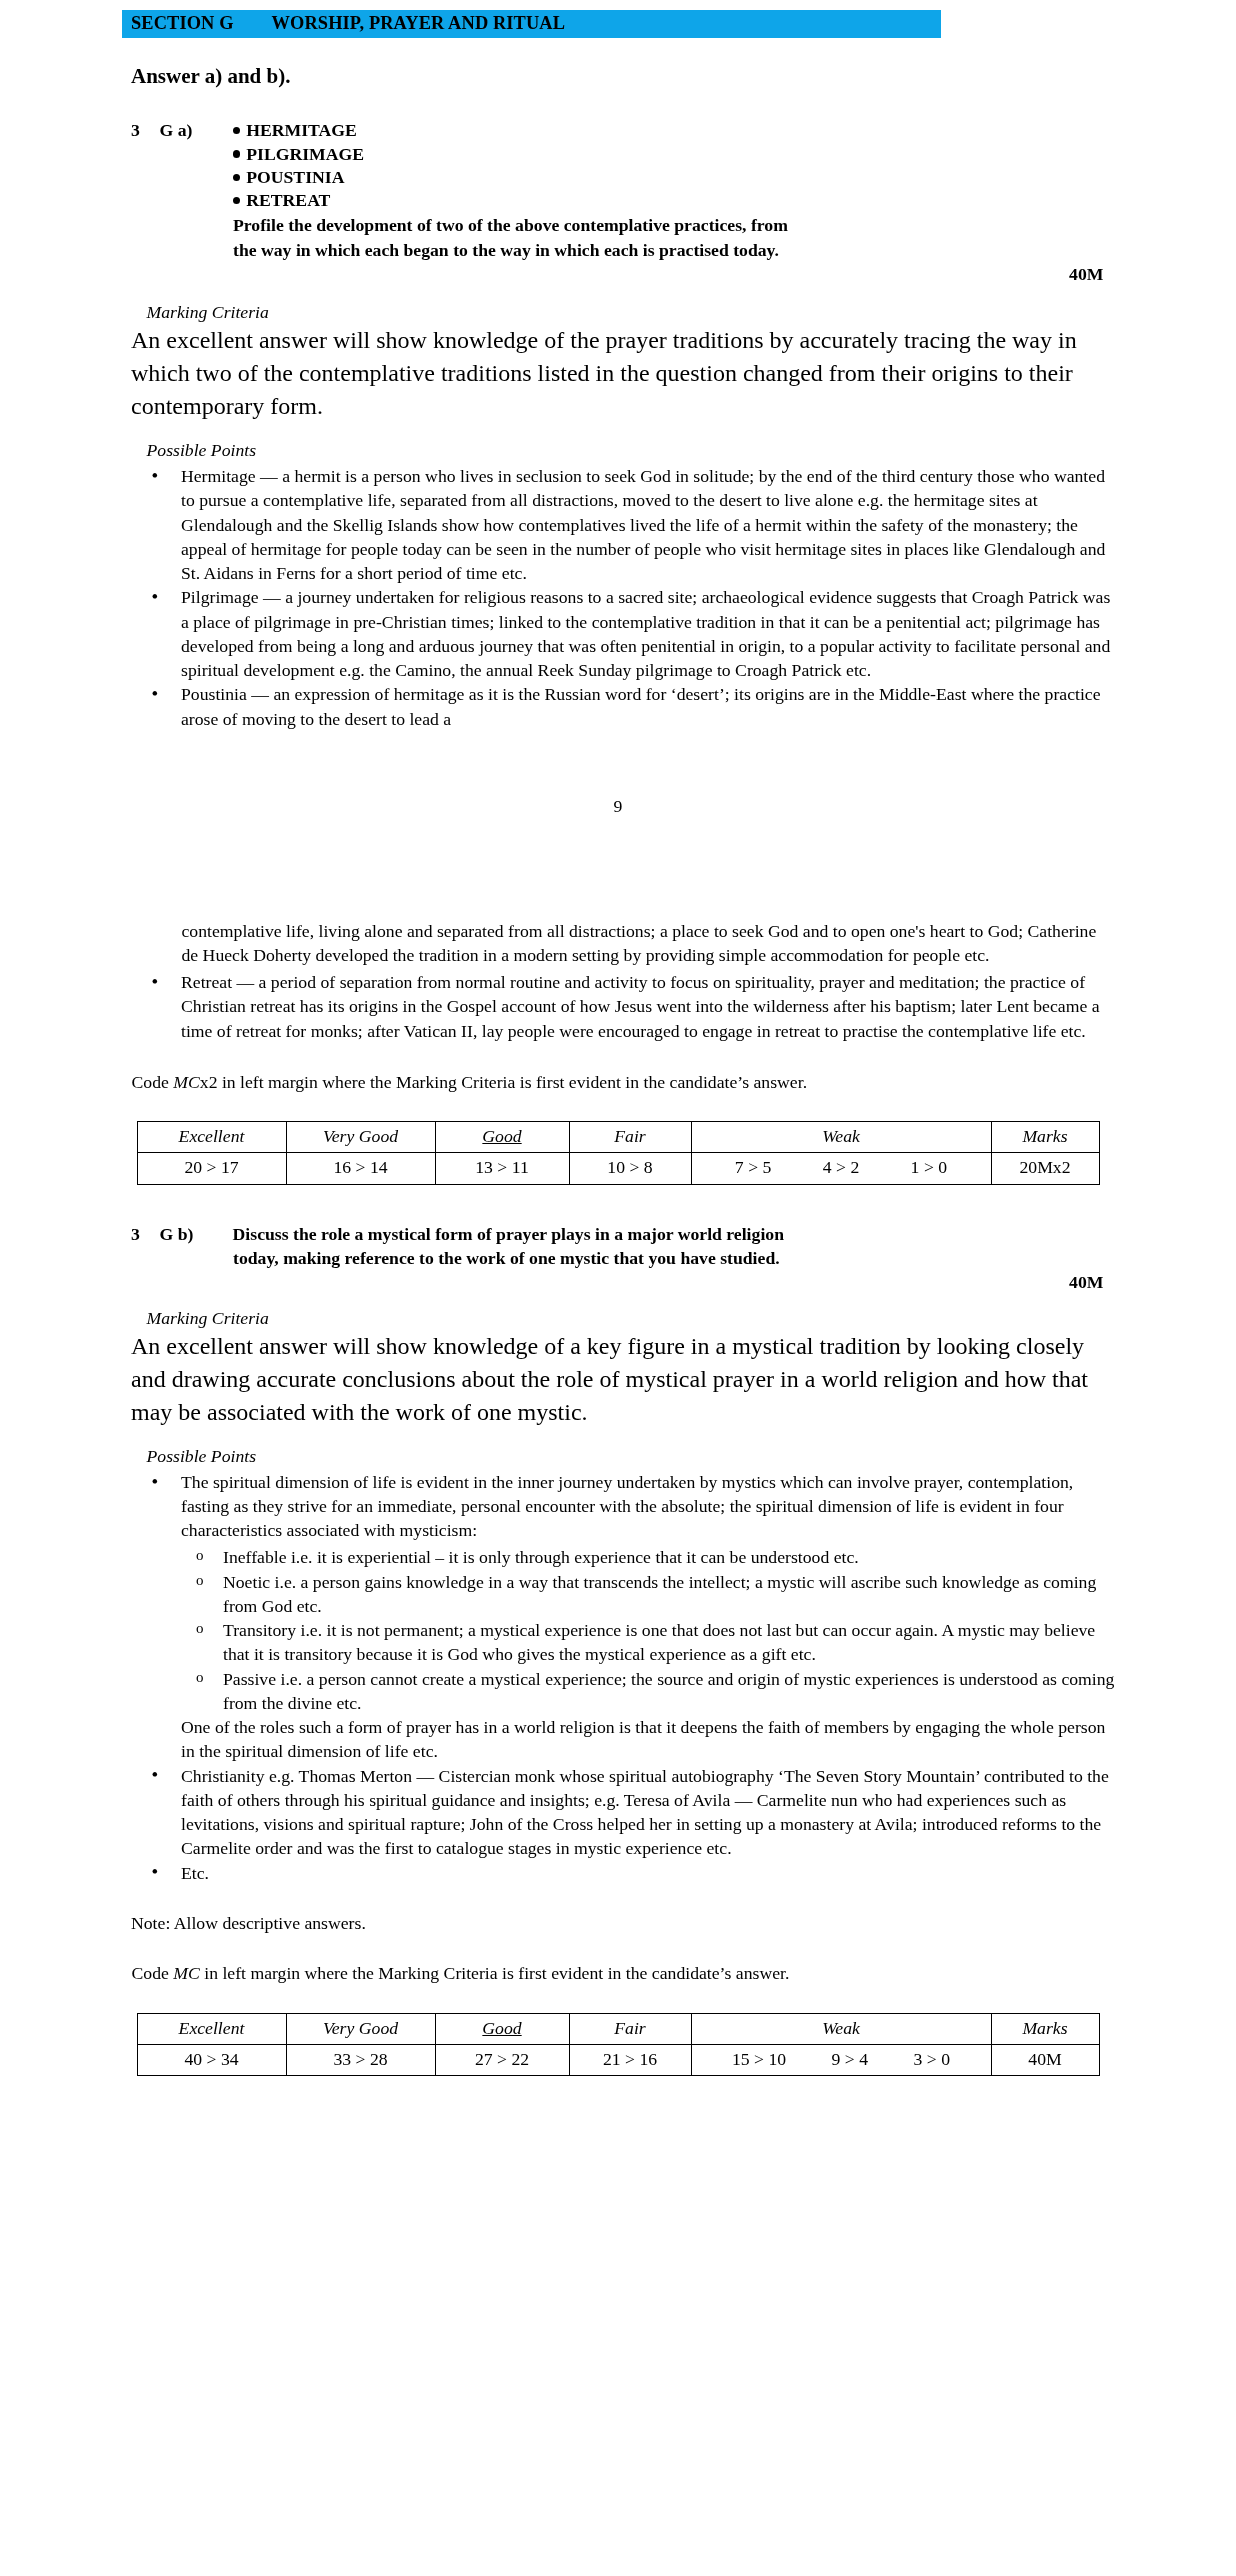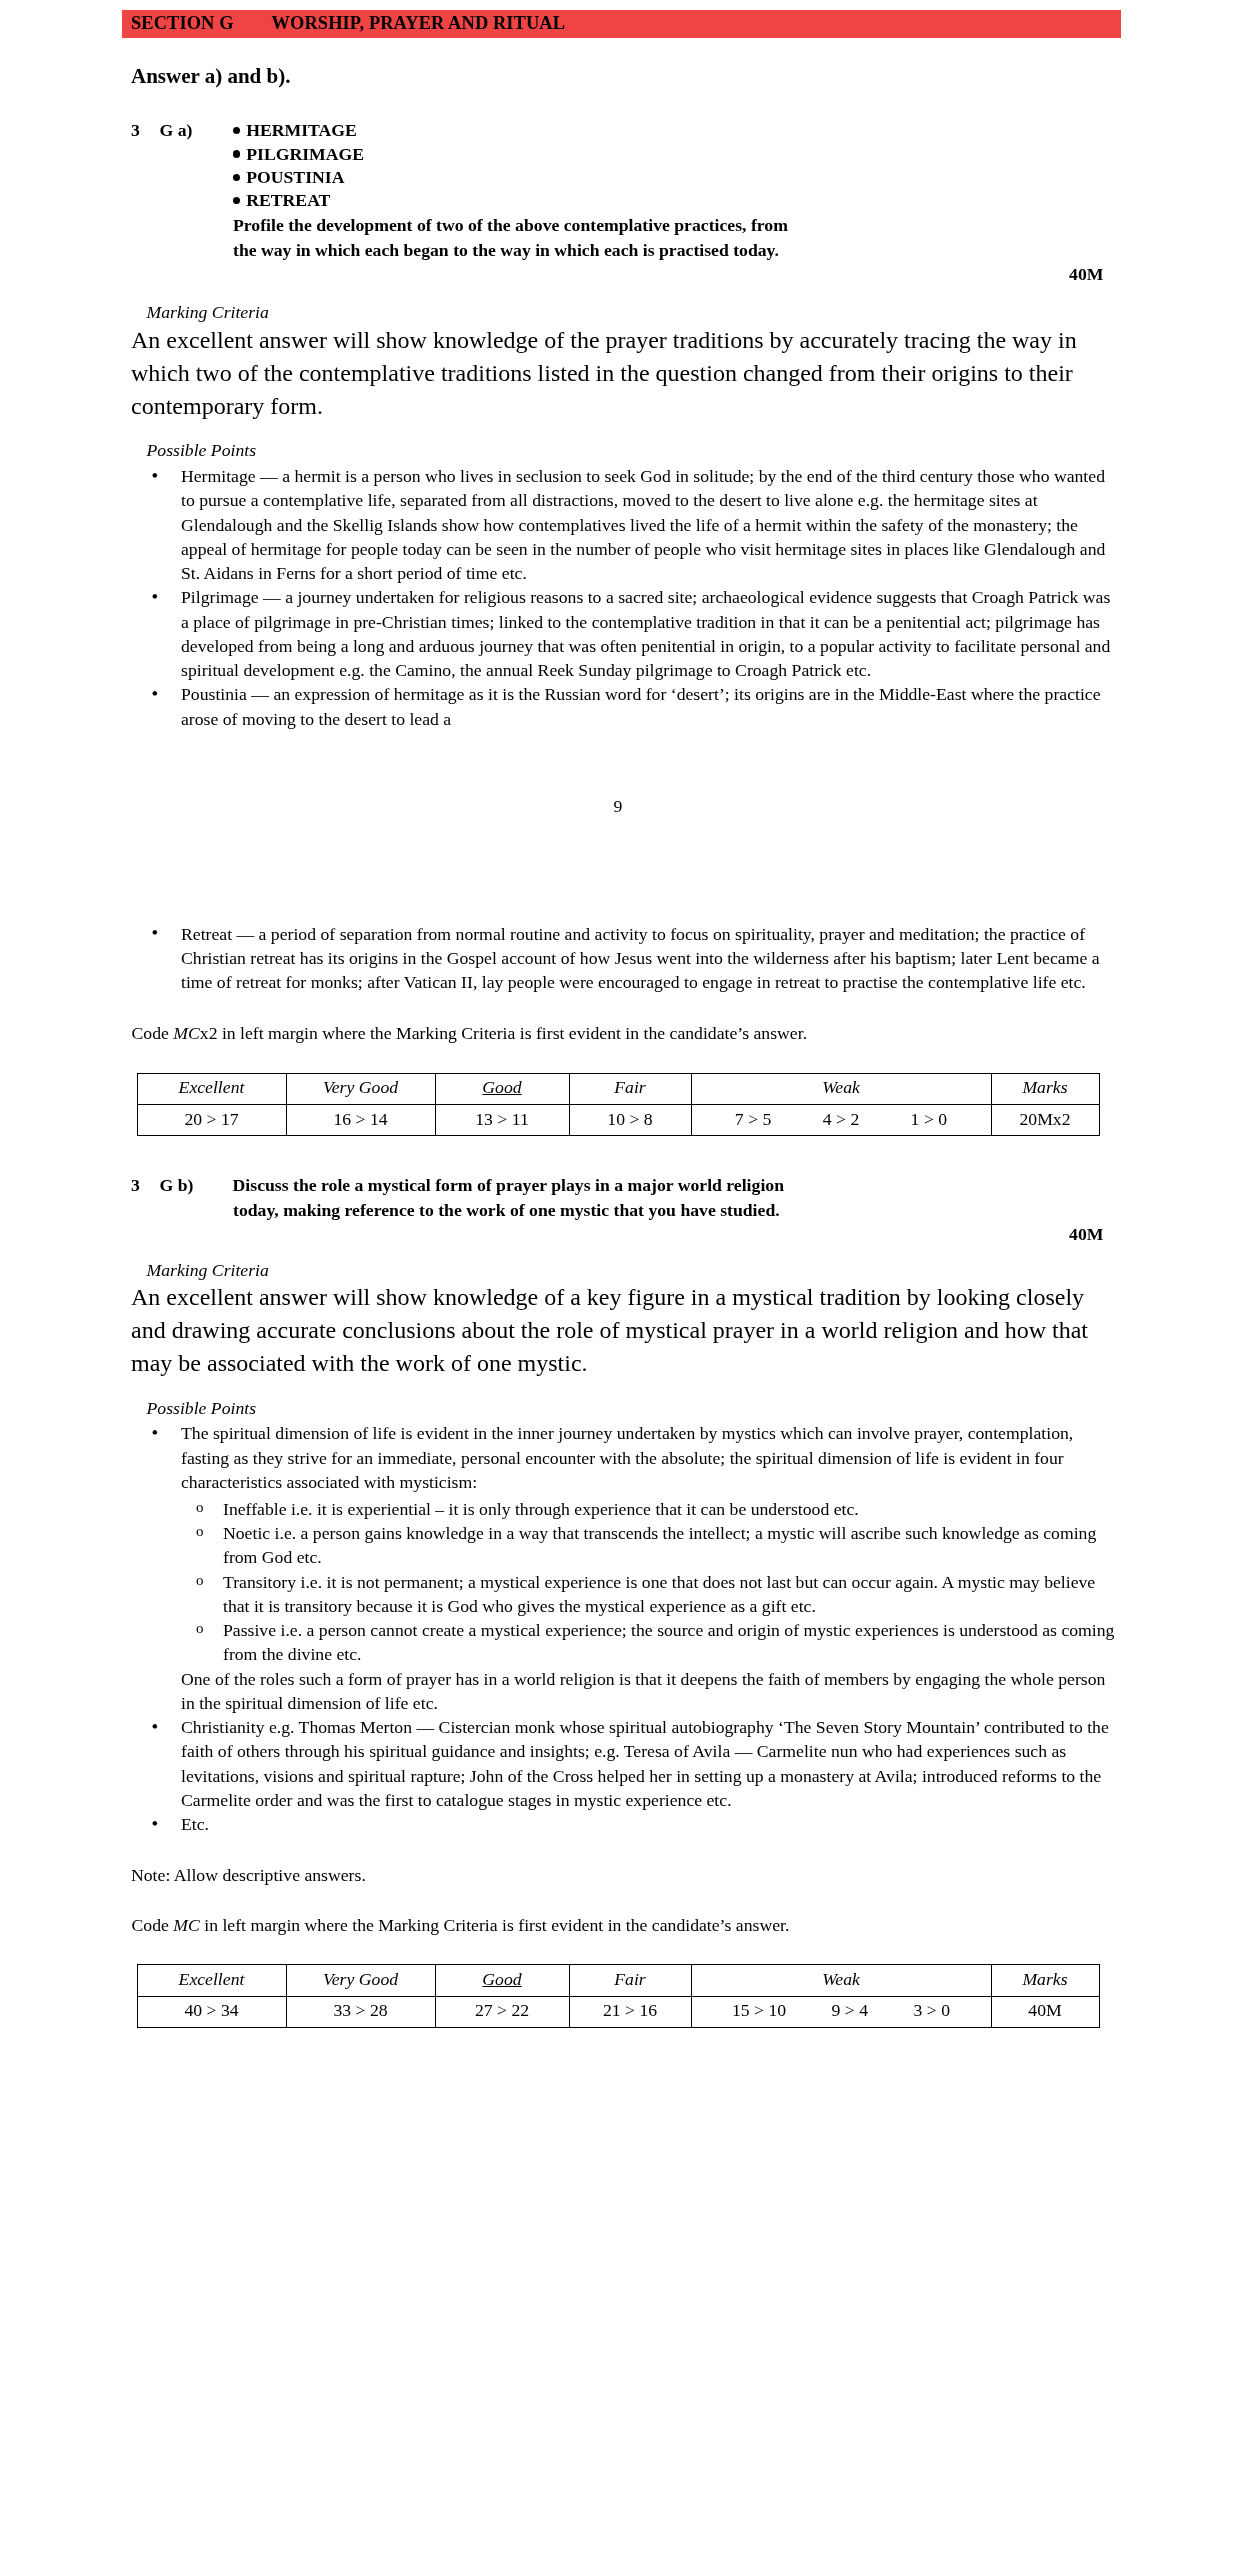--- a/index.html
+++ b/index.html
@@ -21,27 +21,27 @@
   }
   .content {
     position: relative;
     margin: 0 auto;
     width: 993px;
     padding-top: 9.5px;
   }
 
   
   .section-banner {
-    background: #ef4444;
+    background: #0ea5e9;
     padding: 3.4px 0 4.8px 9.5px;
     font-weight: bold;
     font-size: 18.4px;
     line-height: 1.12;
     letter-spacing: 0.1px;
-    width: 999px;
+    width: 819px;
     box-sizing: border-box;
   }
   .section-banner .sec-label { margin-right: 38px; }
   .italic { font-style: italic; }
 
   .answer-line {
     font-weight: bold;
     font-size: 21px;
     margin-top: 26px;
     margin-left: 9.5px;
@@ -241,20 +241,21 @@
     <div class="subhead">Possible Points</div>
     <ul class="pp">
       <li>Hermitage — a hermit is a person who lives in seclusion to seek God in solitude; by the end of the third century those who wanted to pursue a contemplative life, separated from all distractions, moved to the desert to live alone e.g. the hermitage sites at Glendalough and the Skellig Islands show how contemplatives lived the life of a hermit within the safety of the monastery; the appeal of hermitage for people today can be seen in the number of people who visit hermitage sites in places like Glendalough and St. Aidans in Ferns for a short period of time etc.</li>
       <li>Pilgrimage — a journey undertaken for religious reasons to a sacred site; archaeological evidence suggests that Croagh Patrick was a place of pilgrimage in pre-Christian times; linked to the contemplative tradition in that it can be a penitential act; pilgrimage has developed from being a long and arduous journey that was often penitential in origin, to a popular activity to facilitate personal and spiritual development e.g. the Camino, the annual Reek Sunday pilgrimage to Croagh Patrick etc.</li>
       <li>Poustinia — an expression of hermitage as it is the Russian word for ‘desert’; its origins are in the Middle-East where the practice arose of moving to the desert to lead a</li>
     </ul>
 
     <div class="pagenum">9</div>
     <div class="page-gap"></div>
 
+    <div class="cont-para">contemplative life, living alone and separated from all distractions; a place to seek God and to open one's heart to God; Catherine de Hueck Doherty developed the tradition in a modern setting by providing simple accommodation for people etc.</div>
     <ul class="pp">
       <li>Retreat — a period of separation from normal routine and activity to focus on spirituality, prayer and meditation; the practice of Christian retreat has its origins in the Gospel account of how Jesus went into the wilderness after his baptism; later Lent became a time of retreat for monks; after Vatican II, lay people were encouraged to engage in retreat to practise the contemplative life etc.</li>
     </ul>
 
     <div class="code-note"><span>Code </span><span class="italic">MC</span><span>x2 in left margin where the Marking Criteria is first evident in the candidate’s answer.</span></div>
 
     <table class="marks-table">
       <tbody>
           <tr>
         <td class="hdr col-exc">Excellent</td>

